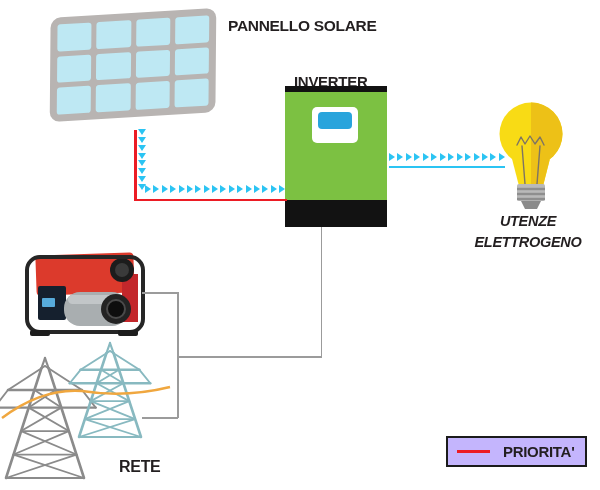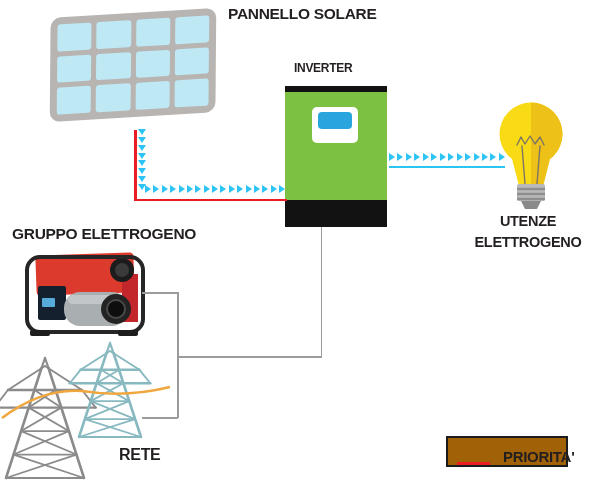--- a/index.html
+++ b/index.html
@@ -5,21 +5,21 @@
   :root{
     --red:#EC1C24; --cyan:#2BC4F3; --green:#7CC142; --trim:#121212;
     --blue:#29A4DC; --cell:#BEE8F3; --frame:#B8B4B2; --yellow:#F8DB15;
     --yellow2:#EDC117; --genred:#DC3A2C; --tgray:#8B8B8B; --tteal:#88B9C0;
     --orange:#F0A73F; --gline:#9B9B9B; --txt:#231F20;
   }
   html,body{margin:0;padding:0;background:#fff;}
   body{width:600px;height:490px;position:relative;overflow:hidden;
        font-family:"Liberation Sans", sans-serif;}
   #stage{position:absolute;inset:0;}
-  .lbl{position:absolute;font-weight:700;color:var(--txt);letter-spacing:-0.3px;white-space:nowrap;}
+  .lbl{position:absolute;font-weight:700;color:var(--txt);letter-spacing:-0.3px;white-space:nowrap;margin-top:12px;}
 
   
   .solar-panel{position:absolute;left:50px;top:13px;width:166px;height:104px;
     background:var(--frame);border-radius:10px;padding:7px;box-sizing:border-box;
     display:grid;grid-template-columns:repeat(4,1fr);grid-template-rows:repeat(3,1fr);
     gap:5px;transform:rotate(-3.5deg) skewX(-4deg);}
   .solar-cell{background:var(--cell);border-radius:3px;}
 
   
   .inverter{position:absolute;left:285px;top:86px;width:102px;height:141px;background:var(--green);}
@@ -36,25 +36,25 @@
   .arrow-row{position:absolute;display:flex;flex-direction:row;justify-content:space-between;align-items:center;}
   .tri-down{width:0;height:0;border-left:4px solid transparent;border-right:4px solid transparent;border-top:6.5px solid var(--cyan);}
   .tri-right{width:0;height:0;border-top:4px solid transparent;border-bottom:4px solid transparent;border-left:6.5px solid var(--cyan);}
   .cyan-line{position:absolute;background:var(--cyan);}
 
   
   .gline{position:absolute;background:var(--gline);}
 
   
   .loads-label{position:absolute;left:467px;top:211px;width:122px;text-align:center;
-    font-weight:700;color:var(--txt);font-size:14.5px;line-height:21px;letter-spacing:-0.3px;}
-
-  
-  .legend{position:absolute;left:446px;top:436px;width:122px;height:31px;box-sizing:border-box;
-    border:2.5px solid #1b1b1b;background:#a16207;display:flex;align-items:flex-end;}
+    font-weight:700;color:var(--txt);font-size:14.5px;line-height:21px;letter-spacing:-0.3px;font-style:italic;}
+
+  
+  .legend{position:absolute;left:446px;top:436px;width:141px;height:31px;box-sizing:border-box;
+    border:2.5px solid #1b1b1b;background:#c4b5fd;display:flex;align-items:center;}
   .legend-swatch{width:33px;height:3px;background:var(--red);margin-left:9px;flex:0 0 auto;}
   .legend-label{margin-left:13px;font-weight:700;font-size:15px;color:var(--txt);letter-spacing:-0.3px;}
 
   svg{position:absolute;overflow:visible;}
 </style>
 </head>
 <body>
 
 <div id="stage">
 
@@ -67,21 +67,21 @@
       <div class="solar-cell"></div>
       <div class="solar-cell"></div>
       <div class="solar-cell"></div>
       <div class="solar-cell"></div>
       <div class="solar-cell"></div>
       <div class="solar-cell"></div>
       <div class="solar-cell"></div>
     </div>
   <div class="lbl" style="left:228px;top:5px;font-size:15.5px;">PANNELLO SOLARE</div>
 
-  <div class="lbl" style="left:294px;top:61px;font-size:12px;">INVERTER</div>
+  <div class="lbl" style="left:294px;top:61px;font-size:15px;">INVERTER</div>
   <div class="inverter">
     <div class="inv-top"></div>
     <div class="inv-display">
       <div class="inv-screen"></div>
     </div>
     <div class="inv-bottom"></div>
   </div>
 
   <div class="red-line" style="left:134px;top:130px;width:2.5px;height:71px;"></div>
   <div class="red-line" style="left:134px;top:198.5px;width:153px;height:2.5px;"></div>
@@ -149,21 +149,20 @@
       <line x1="20" y1="94" x2="48" y2="94"></line>
       <line x1="20" y1="99" x2="48" y2="99"></line>
     </g>
     <polygon points="24,101 44,101 40,109 28,109" fill="#8a8a8a"></polygon>
   </svg>
   <div class="loads-label">
     <div>UTENZE</div>
     <div>ELETTROGENO</div>
   </div>
 
-  <div class="lbl" style="left:12px;top:225px;font-size:15.5px;">GRUPPO ELETTROGENO</div>
   <svg style="left:20px;top:248px;" width="130" height="92" viewBox="0 0 130 92">
     <rect x="16" y="6" width="98" height="40" rx="4" fill="#DC3A2C" transform="rotate(-2 65 26)"></rect>
     <rect x="102" y="26" width="16" height="48" fill="#C3272B"></rect>
     <rect x="18" y="38" width="28" height="34" rx="2" fill="#15202e"></rect>
     <rect x="22" y="50" width="13" height="9" rx="1" fill="#57ABDB"></rect>
     <rect x="44" y="44" width="64" height="34" rx="16" fill="#A9AEB0"></rect>
     <rect x="48" y="47" width="56" height="9" rx="4.5" fill="#C2C6C8"></rect>
     <circle cx="102" cy="22" r="12" fill="#1c1c1c"></circle>
     <circle cx="102" cy="22" r="7" fill="#3a3a3a"></circle>
     <circle cx="96" cy="61" r="15" fill="#232323"></circle>

